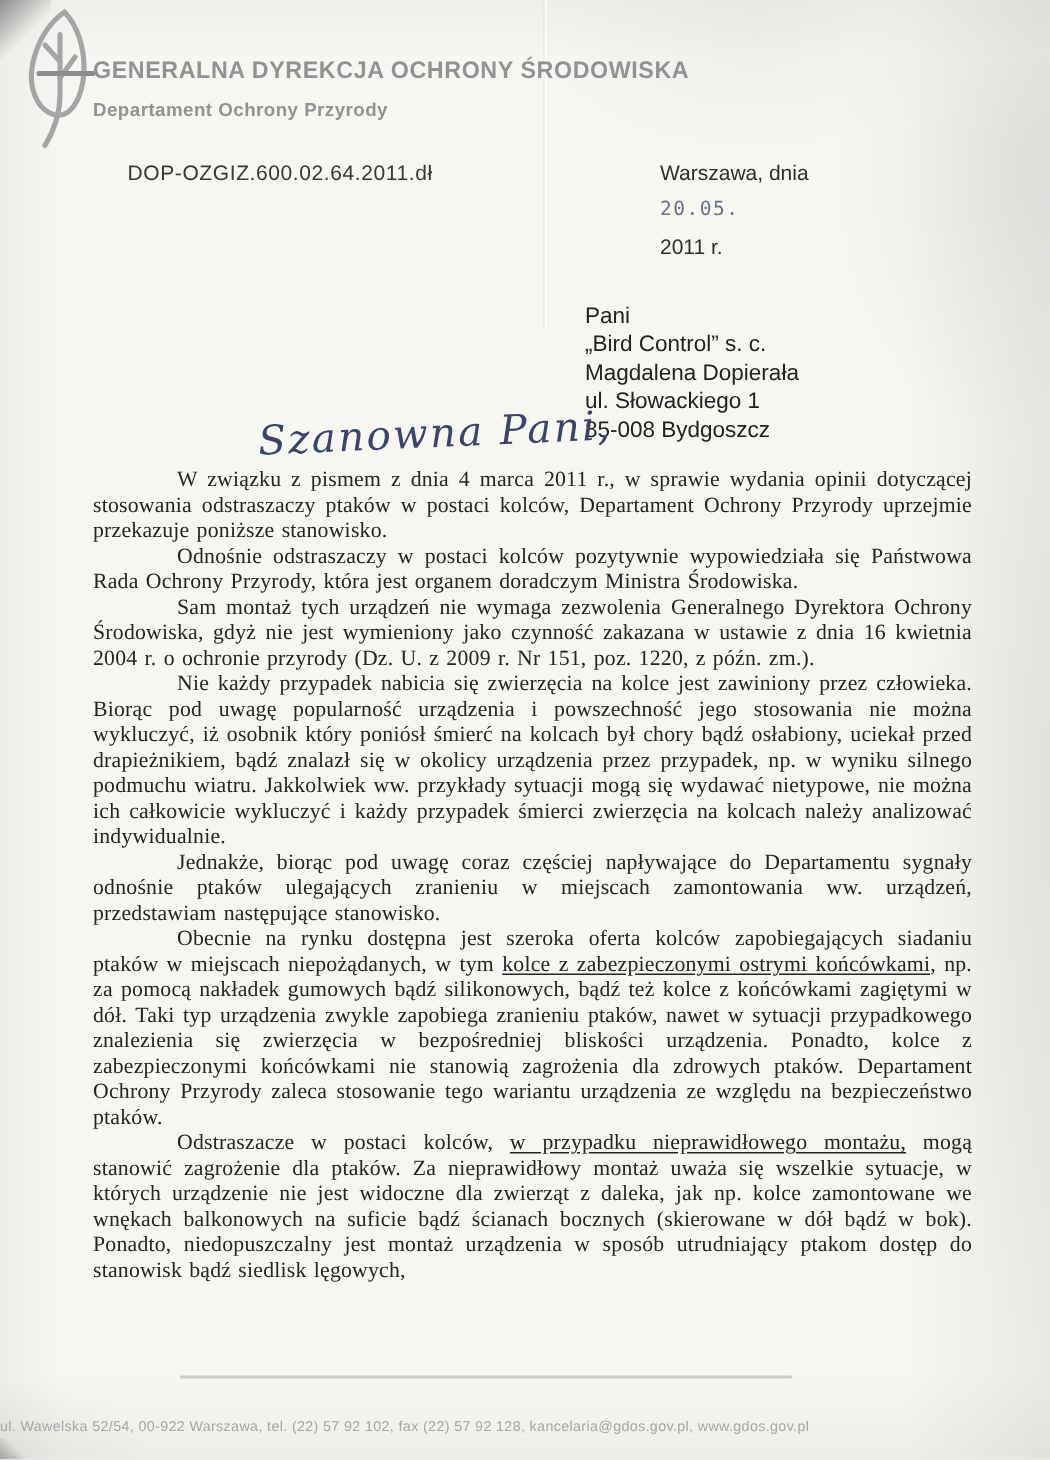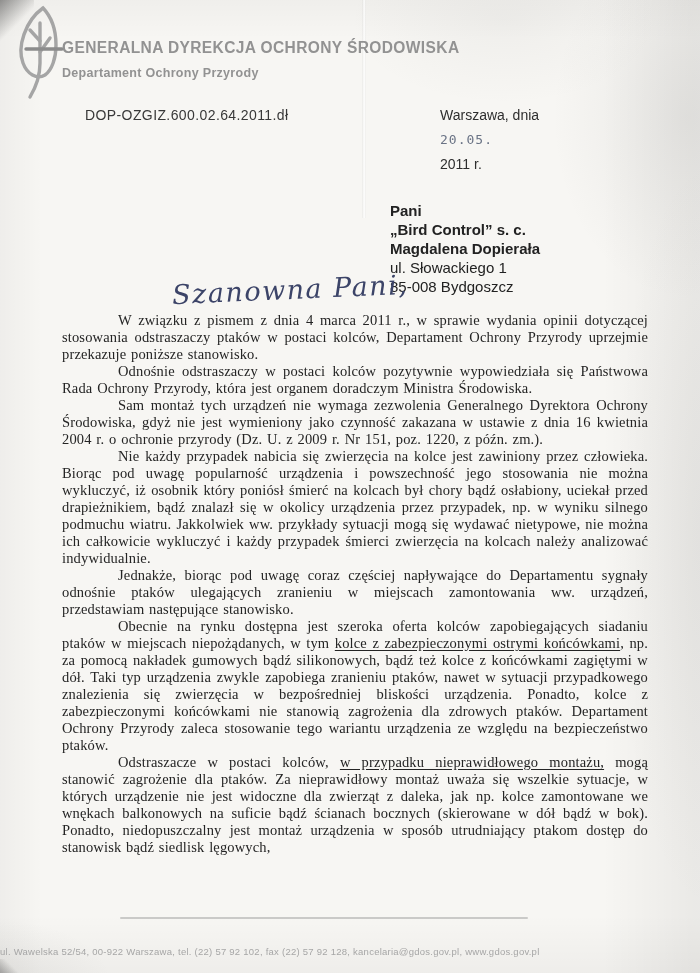--- a/index.html
+++ b/index.html
@@ -32,21 +32,21 @@
   .dept-name{position:absolute;left:62px;top:66px;font-size:12.5px;font-weight:700;
     color:var(--letterhead-gray,#9a9a9a);letter-spacing:0.3px;}
   .ref-number{position:absolute;left:85px;top:107px;font-size:14px;color:#383838;
     letter-spacing:0.4px;font-weight:400;}
   .date-line{position:absolute;left:440px;top:107px;font-size:14px;color:#2e2e2e;
     display:flex;align-items:baseline;gap:9px;white-space:nowrap;flex-direction:column;}
   .date-stamp{color:var(--date-stamp,#6a7385);font-size:13px;letter-spacing:1px;
     font-family:"DejaVu Sans Mono",monospace;}
   
   .recipient-block{position:absolute;left:390px;top:201px;font-size:15px;line-height:19px;color:#222;}
-  .recipient-line.bold{font-weight:700;}
+  .recipient-line.bold{font-weight:400;}
   
   .greeting{position:absolute;left:172px;top:274px;
     font-family:"DejaVu Serif",serif;font-style:italic;font-size:27px;
     color:var(--handwriting-ink,#3c4468);transform:rotate(-2.5deg);letter-spacing:1.5px;}
   
   .letter-body{position:absolute;left:62px;top:312px;width:586px;
     font-size:14.5px;line-height:17px;text-align:justify;letter-spacing:0.15px;word-spacing:1px;}
   .para{margin:0;text-indent:56px;font-family:Liberation Serif, serif;}
   .u{text-decoration:underline;text-underline-offset:2px;}
   

